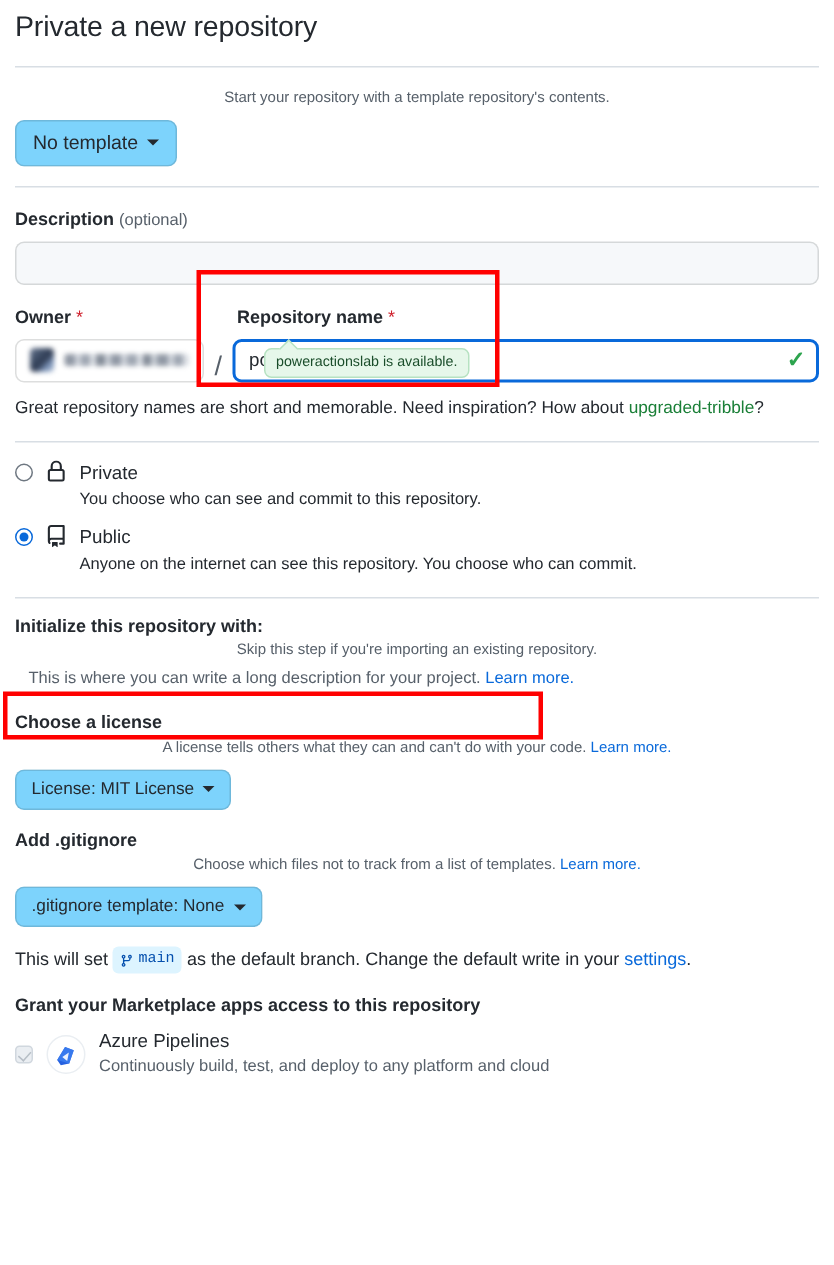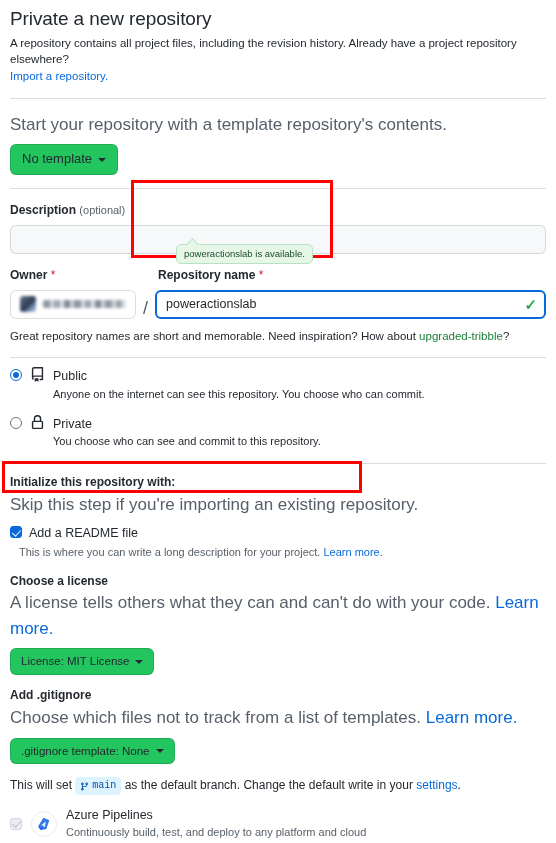--- a/index.html
+++ b/index.html
@@ -44,35 +44,36 @@
   
   .block { margin-top: 13px; }
   .label-strong {
     font-size: 12px;
     font-weight: 600;
     color: #24292f;
     display: block;
     line-height: 1.4;
   }
   .label-sub {
-    font-size: 17px;
+    font-size: 10px;
     color: #57606a;
     line-height: 1.5;
     margin-top: 1px;
     display: block;
+    text-align: center;
   }
   .req-star { color: #cf222e; font-weight: 400; }
   .optional { font-weight: 400; color: #57606a; font-size: 11px; }
 
   
   .dd-btn {
     display: inline-flex;
     align-items: center;
     gap: 5px;
-    background: #22c55e;
+    background: #7dd3fc;
     border: 1px solid rgba(27,31,36,0.15);
     border-radius: 6px;
     padding: 5px 10px;
     font-size: 11.5px;
     color: #24292f;
     cursor: pointer;
     line-height: 1.3;
     white-space: nowrap;
   }
   .dd-btn.big { font-size: 13px; padding: 6px 11px; }
@@ -336,24 +337,20 @@
   }
   .mkt-title { font-size: 12.5px; color: #24292f; line-height: 1.2; }
   .mkt-desc { font-size: 11px; color: #57606a; line-height: 1.4; margin-top: 2px; }
 </style>
 </head>
 <body>
 
 <div class="page">
 
   <h1 class="page-title">Private a new repository</h1>
-  <p class="subtitle">
-    <span>A repository contains all project files, including the revision history. Already have a project repository elsewhere?</span><br>
-    <a class="blue-link" href="#">Import a repository.</a>
-  </p>
 
   <hr class="rule">
 
   <div class="block">
     <span class="label-sub">Start your repository with a template repository's contents.</span>
     <div style="margin-top:7px;">
       <button class="dd-btn big">
         <span>No template</span>
         <i class="caret"></i>
       </button>
@@ -405,57 +402,53 @@
 
     <div class="hint-line">
       <span>Great repository names are short and memorable. Need inspiration? How about </span><a class="green-link" href="#">upgraded-tribble</a><span>?</span>
     </div>
   </div>
 
   <hr class="rule">
 
   <div class="block" style="margin-top:7px;">
 
+    <div class="vis-item" style="margin-top:11px;">
+      <span class="radio"></span>
+      <span class="vis-icon">
+        <svg width="15" height="15" viewBox="0 0 16 16" fill="#24292f">
+          <path d="M4 4a4 4 0 0 1 8 0v2h.25c.966 0 1.75.784 1.75 1.75v5.5A1.75 1.75 0 0 1 12.25 15h-8.5A1.75 1.75 0 0 1 2 13.25v-5.5C2 6.784 2.784 6 3.75 6H4Zm8.25 3.5h-8.5a.25.25 0 0 0-.25.25v5.5c0 .138.112.25.25.25h8.5a.25.25 0 0 0 .25-.25v-5.5a.25.25 0 0 0-.25-.25ZM10.5 6V4a2.5 2.5 0 1 0-5 0v2Z"></path>
+        </svg>
+      </span>
+      <span class="vis-text">
+        <span class="vis-title">Private</span>
+        <span class="vis-desc" style="display:block;">You choose who can see and commit to this repository.</span>
+      </span>
+    </div>
+
     <div class="vis-item">
       <span class="radio checked"></span>
       <span class="vis-icon">
         <svg width="15" height="15" viewBox="0 0 16 16" fill="#24292f">
           <path d="M2 2.5A2.5 2.5 0 0 1 4.5 0h8.75a.75.75 0 0 1 .75.75v12.5a.75.75 0 0 1-.75.75h-2.5a.75.75 0 0 1 0-1.5h1.75v-2h-8a1 1 0 0 0-.714 1.7.75.75 0 1 1-1.072 1.05A2.495 2.495 0 0 1 2 11.5Zm10.5-1h-8a1 1 0 0 0-1 1v6.708A2.486 2.486 0 0 1 4.5 9h8ZM5 12.25a.25.25 0 0 1 .25-.25h3.5a.25.25 0 0 1 .25.25v3.25a.25.25 0 0 1-.4.2l-1.45-1.087a.25.25 0 0 0-.3 0L5.4 15.7a.25.25 0 0 1-.4-.2Z"></path>
         </svg>
       </span>
       <span class="vis-text">
         <span class="vis-title">Public</span>
         <span class="vis-desc" style="display:block;">Anyone on the internet can see this repository. You choose who can commit.</span>
       </span>
     </div>
-
-    <div class="vis-item" style="margin-top:11px;">
-      <span class="radio"></span>
-      <span class="vis-icon">
-        <svg width="15" height="15" viewBox="0 0 16 16" fill="#24292f">
-          <path d="M4 4a4 4 0 0 1 8 0v2h.25c.966 0 1.75.784 1.75 1.75v5.5A1.75 1.75 0 0 1 12.25 15h-8.5A1.75 1.75 0 0 1 2 13.25v-5.5C2 6.784 2.784 6 3.75 6H4Zm8.25 3.5h-8.5a.25.25 0 0 0-.25.25v5.5c0 .138.112.25.25.25h8.5a.25.25 0 0 0 .25-.25v-5.5a.25.25 0 0 0-.25-.25ZM10.5 6V4a2.5 2.5 0 1 0-5 0v2Z"></path>
-        </svg>
-      </span>
-      <span class="vis-text">
-        <span class="vis-title">Private</span>
-        <span class="vis-desc" style="display:block;">You choose who can see and commit to this repository.</span>
-      </span>
-    </div>
   </div>
 
   <hr class="rule">
 
   <div class="block" style="margin-top:10px;">
     <span class="label-strong">Initialize this repository with:</span>
     <span class="label-sub">Skip this step if you're importing an existing repository.</span>
 
-    <div class="readme-row">
-      <span class="cb checked"></span>
-      <span class="readme-title">Add a README file</span>
-    </div>
     <div class="readme-desc">
       <span>This is where you can write a long description for your project. </span><a class="blue-link" href="#">Learn more.</a>
     </div>
 
     <div style="margin-top:12px;">
       <span class="label-strong">Choose a license</span>
       <span class="label-sub">
         <span>A license tells others what they can and can't do with your code. </span><a class="blue-link" href="#">Learn more.</a>
       </span>
       <div style="margin-top:7px;">
@@ -483,20 +476,21 @@
       <span>This will set </span><span class="branch-badge">
           <svg width="9" height="9" viewBox="0 0 16 16" fill="#0550ae">
             <path d="M9.5 3.25a2.25 2.25 0 1 1 3 2.122V6A2.5 2.5 0 0 1 10 8.5H6a1 1 0 0 0-1 1v1.128a2.251 2.251 0 1 1-1.5 0V5.372a2.25 2.25 0 1 1 1.5 0v1.836A2.492 2.492 0 0 1 6 7h4a1 1 0 0 0 1-1v-.628A2.25 2.25 0 0 1 9.5 3.25Zm-6 0a.75.75 0 1 0 1.5 0 .75.75 0 0 0-1.5 0Zm8.25-.75a.75.75 0 1 0 0 1.5.75.75 0 0 0 0-1.5ZM4.25 12a.75.75 0 1 0 0 1.5.75.75 0 0 0 0-1.5Z"></path>
           </svg>
           <span>main</span>
         </span><span> as the default branch. Change the default write in your </span><a class="blue-link" href="#">settings</a><span>.</span>
     </div>
   </div>
 
   <div class="block" style="margin-top:12px;">
+    <span class="label-strong">Grant your Marketplace apps access to this repository</span>
 
     <div class="mkt-row">
       <span class="cb disabled-checked"></span>
       <span class="mkt-logo">
         <svg width="17" height="17" viewBox="0 0 24 24">
           <path d="M3 16.5 10.4 4.2l8.2 3.1-4.3 12.4-7.9 1.6z" fill="#2560e0"></path>
           <path d="M10.4 4.2 18.6 7.3 14.3 19.7 3 16.5z" fill="#3b7ef0" opacity="0.85"></path>
           <path d="M7.8 13.6 14 9.3l-1.6 8.1z" fill="#ffffff" opacity="0.9"></path>
         </svg>
       </span>
@@ -505,15 +499,15 @@
         <span class="mkt-desc" style="display:block;">Continuously build, test, and deploy to any platform and cloud</span>
       </span>
     </div>
   </div>
 
 </div>
 
 <div class="redbox" id="redbox-repo-name"></div>
 <div class="redbox" id="redbox-readme"></div>
 
-<div style="position:absolute; left:143px; top:244px; z-index:45;padding-left:33px;">
+<div style="position:absolute; left:143px; top:232px; z-index:45;padding-left:33px;">
   <div class="tooltip-avail" style="position:relative; left:0; top:0;">poweractionslab is available.</div>
 </div>
 
 </body></html>

